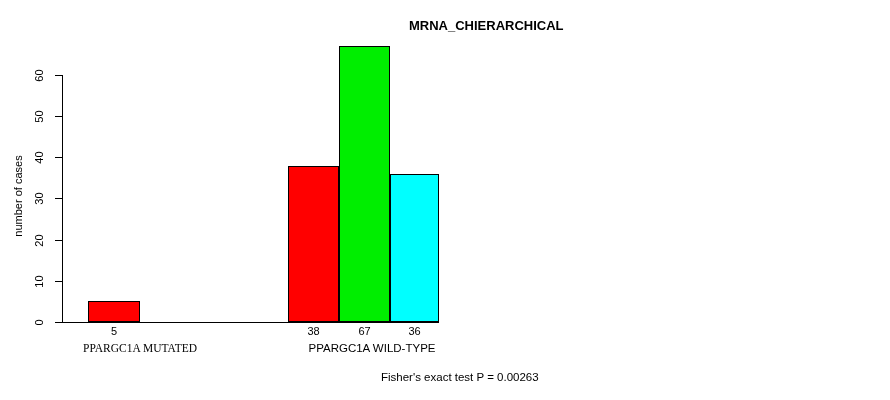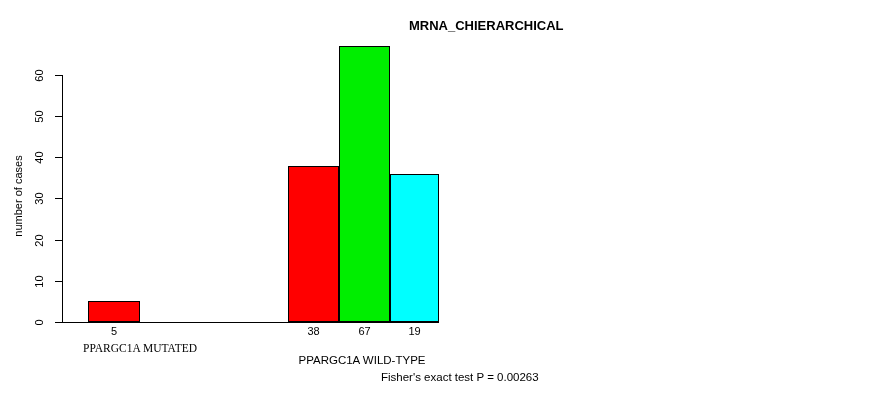--- a/index.html
+++ b/index.html
@@ -162,21 +162,21 @@
   <div class="tick-label-wrap" style="top:70px;"><span>60</span></div>
 
   <div class="bar" style="left: 88px; width: 52px; height: 20.5833px; top: 301.417px; background: rgb(255, 0, 0);"></div>
   <div class="bar" style="left: 288px; width: 51px; height: 156.433px; top: 165.567px; background: rgb(255, 0, 0);"></div>
   <div class="bar" style="left: 339px; width: 51px; height: 275.817px; top: 46.1833px; background: rgb(0, 238, 0);"></div>
   <div class="bar" style="left: 390px; width: 49px; height: 148.2px; top: 173.8px; background: rgb(0, 255, 255);"></div>
 
   <div class="bar-value" style="left:88px; width:52px;">5</div>
   <div class="bar-value" style="left:288px; width:51px;">38</div>
   <div class="bar-value" style="left:339px; width:51px;">67</div>
-  <div class="bar-value" style="left:390px; width:49px;">19</div>
+  <div class="bar-value" style="left:390px; width:49px;">36</div>
 
   <div class="group-label" style="left:40px; width:200px;font-family:Liberation Serif, serif;">PPARGC1A MUTATED</div>
-  <div class="group-label" style="left:262px; width:200px;margin-top:12px;">PPARGC1A WILD-TYPE</div>
+  <div class="group-label" style="left:272px; width:200px;">PPARGC1A WILD-TYPE</div>
 
 
   <div class="footnote-inner">Fisher's exact test P = 0.00263</div>
 
 </div>
 
 </body></html>

